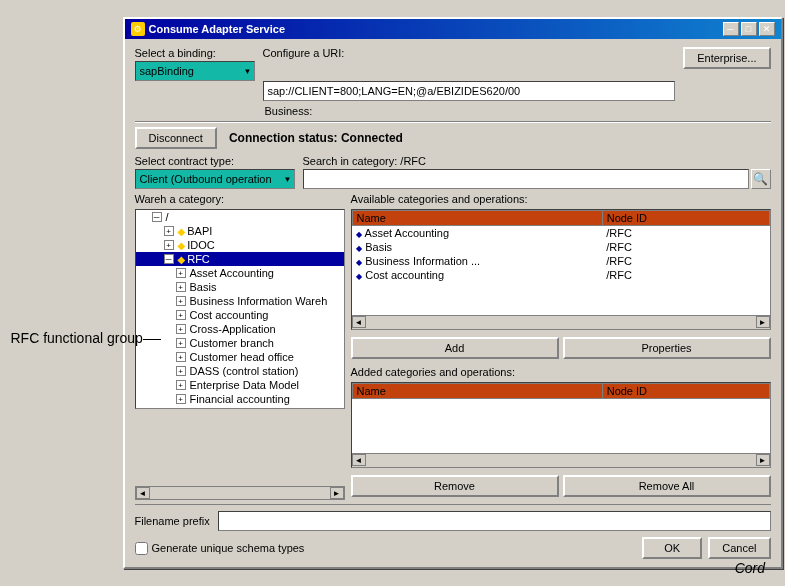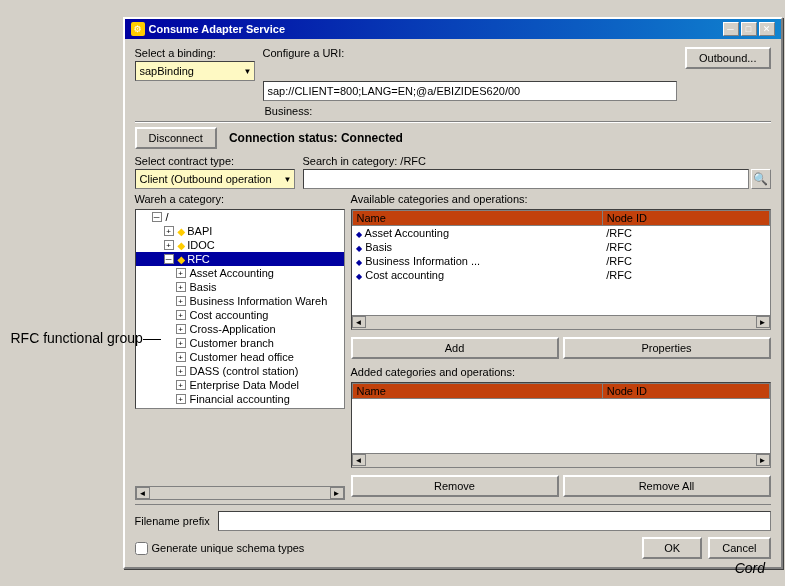--- a/index.html
+++ b/index.html
@@ -91,21 +91,21 @@
       background: white;
       border: 1px solid #808080;
       border-top-color: #404040;
       border-left-color: #404040;
       padding: 1px 4px;
       font-size: 11px;
       font-family: 'MS Sans Serif', Arial, sans-serif;
       height: 20px;
     }
     .win-select {
-      background: #fef9c3;
+      background: #14b8a6;
       border: 1px solid #808080;
       border-top-color: #404040;
       border-left-color: #404040;
       padding: 1px 4px;
       font-size: 11px;
       font-family: 'MS Sans Serif', Arial, sans-serif;
       height: 20px;
       appearance: none;
       -webkit-appearance: none;
       padding-right: 18px;
@@ -349,21 +349,21 @@
           <div class="select-wrapper">
             <select class="win-select" style="width:120px;">
               <option>sapBinding</option>
             </select>
           </div>
         </div>
         <div class="form-group" style="flex:1;">
           <label><span>Configure a URI:</span></label>
           <input class="win-input uri-input" type="text" style="width: 100%; margin-top: 20px;" value="sap://CLIENT=800;LANG=EN;@a/EBIZIDES620/00">
         </div>
-        <button class="win-button configure-btn">Outbound...</button>
+        <button class="win-button configure-btn">Enterprise...</button>
       </div>
       <div style="margin-left:130px; margin-bottom:4px; font-size:11px;">
         <span>Business:</span>
       </div>
 
       <hr class="divider-line">
 
       <div class="connection-row">
         <button class="win-button">Disconnect</button>
         <span class="connection-status">Connection status: Connected</span>

